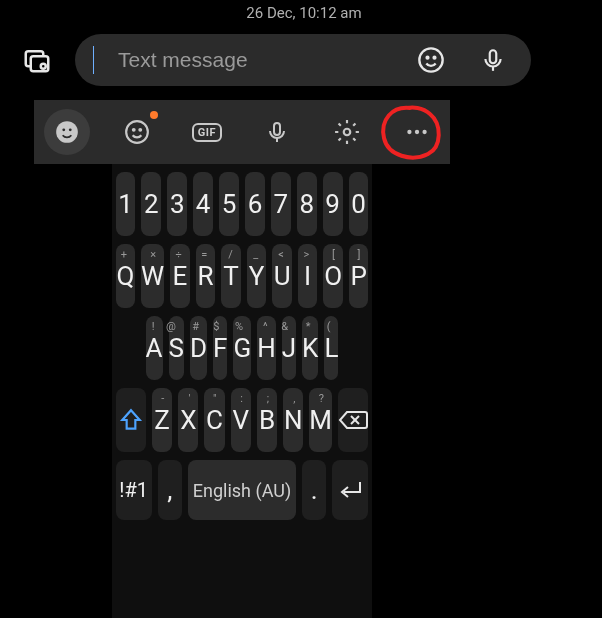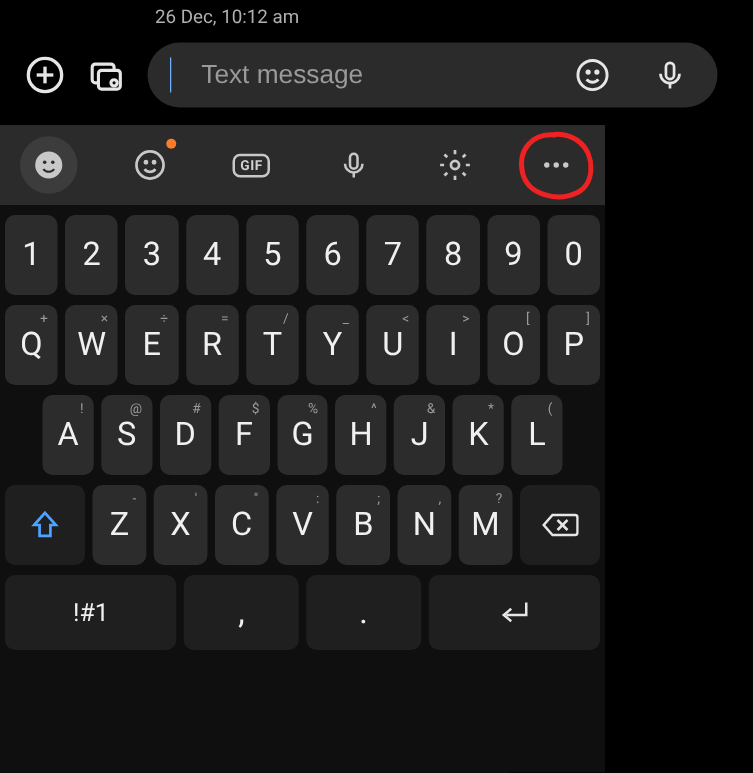--- a/index.html
+++ b/index.html
@@ -1,17 +1,17 @@
 <!DOCTYPE html>
 <html><head>
 <meta charset="utf-8">
 <style>
   * { box-sizing: border-box; margin: 0; padding: 0; }
   html, body { width: 602px; height: 618px; background: #000; font-family: -apple-system, Roboto, Arial, sans-serif; color: #e6e6e6; overflow: hidden; }
-  .screen { width: 484px; height: 618px; display: flex; flex-direction: column; }
+  .screen { width: 484px; height: 618px; display: flex; flex-direction: column; align-items: center; }
 
   .msg-time { font-size: 15px; color: #b0b0b0; padding: 4px 0 6px 124px; }
 
   .compose-row { display: flex; align-items: center; gap: 18px; padding: 6px 14px 14px 20px; }
   .circ-btn { width: 40px; height: 40px; display:flex; align-items:center; justify-content:center; color:#e6e6e6; }
   .compose-input-wrap { flex: 1; background: #2b2b2b; border-radius: 30px; height: 52px; display:flex; align-items:center; padding: 0 18px; gap: 22px; }
   .compose-input { flex:1; background:transparent; border:none; outline:none; color:#e6e6e6; font-size: 21px; }
   .compose-input::placeholder { color:#9a9a9a; }
   .cursor { width:1px; height:28px; background:#6fb0ff; margin-right:2px; }
 
@@ -255,20 +255,21 @@
         <svg width="30" height="24" viewBox="0 0 30 24" fill="none" stroke="#e6e6e6" stroke-width="2">
             <path d="M9 4 L27 4 Q29 4 29 6 L29 18 Q29 20 27 20 L9 20 L2 12 Z"></path>
             <line x1="13" y1="8" x2="21" y2="16"></line>
             <line x1="21" y1="8" x2="13" y2="16"></line>
           </svg>
       </div>
     </div>
     <div class="krow bottom">
       <div class="key wide dark sym">!#1</div>
       <div class="key dark">,</div>
+      <div class="key space">English (AU)</div>
       <div class="key dark">.</div>
       <div class="key wide dark">
         <svg width="28" height="24" viewBox="0 0 28 24" fill="none" stroke="#e6e6e6" stroke-width="2">
             <path d="M24 4 L24 14 L8 14"></path>
             <path d="M12 9 L6 14 L12 19"></path>
           </svg>
       </div>
     </div>
   </div>
 

